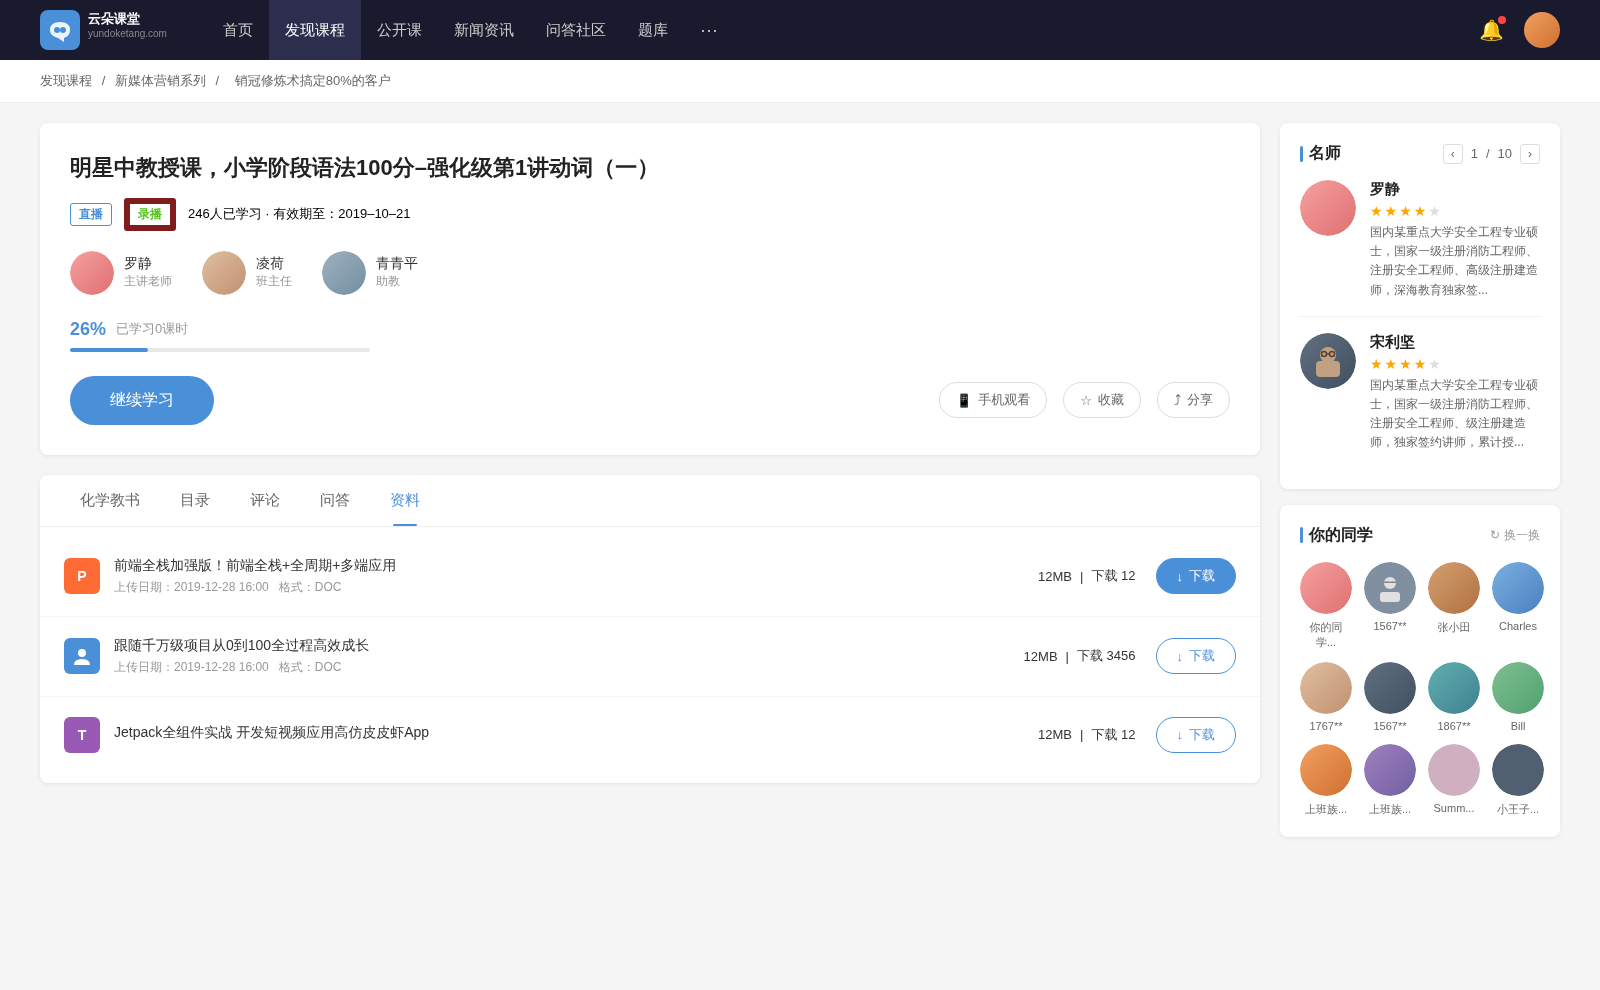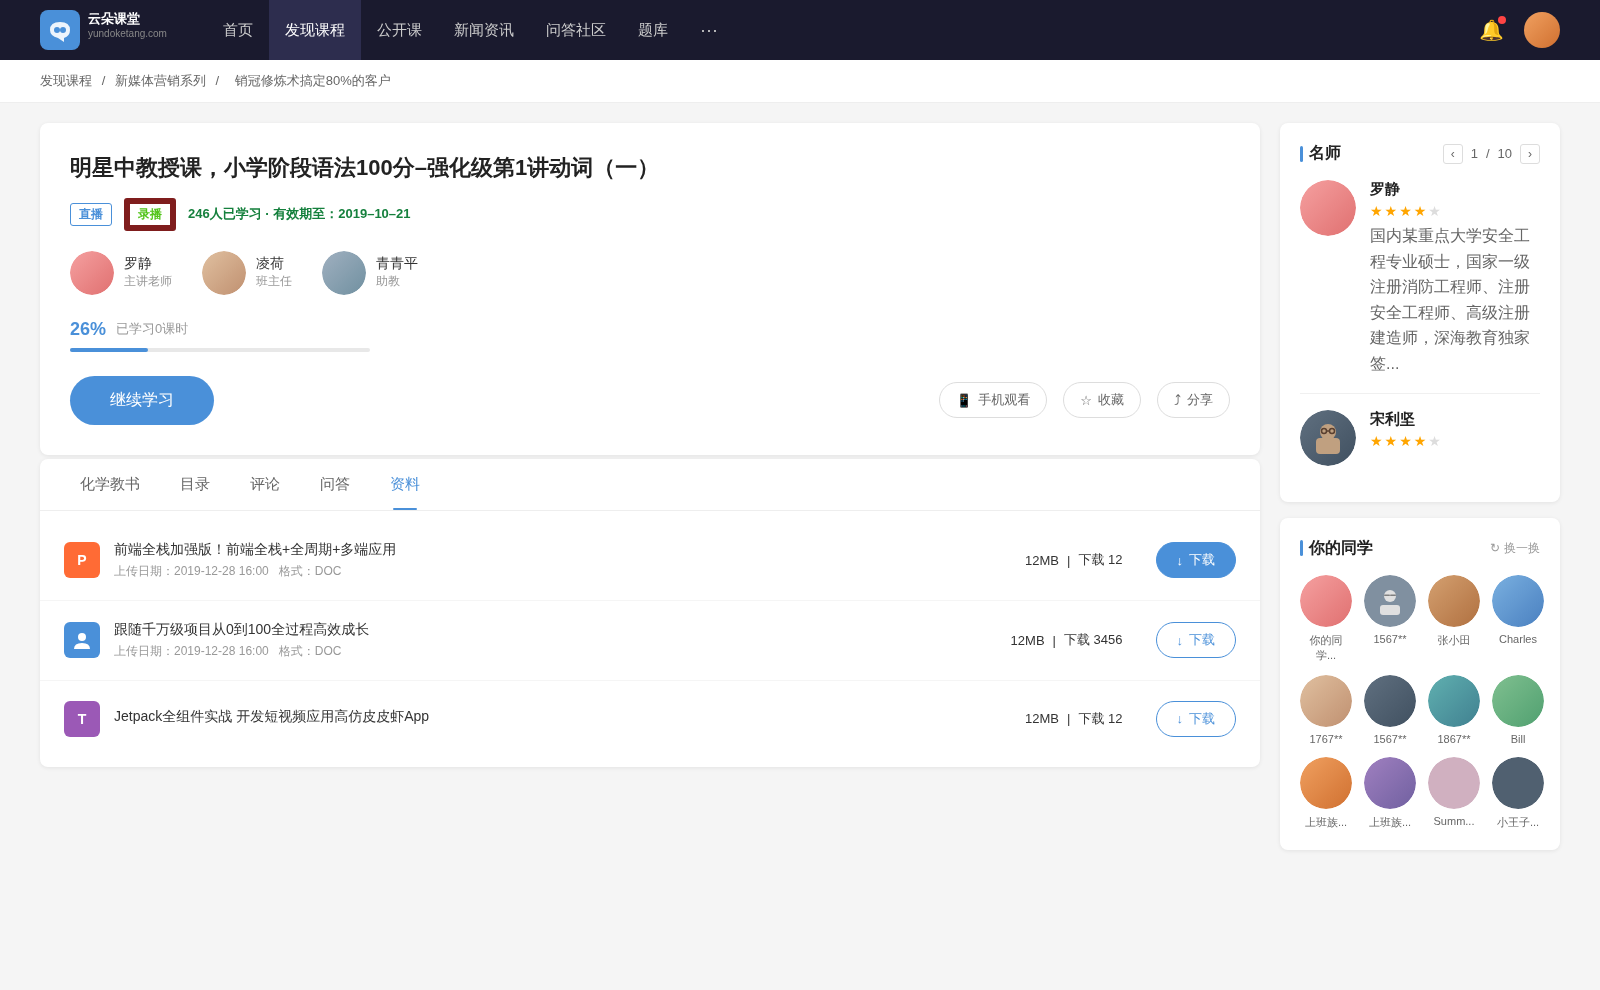--- a/index.html
+++ b/index.html
@@ -24,27 +24,27 @@
     .breadcrumb { background: white; padding: 12px 40px; font-size: 13px; color: #666; border-bottom: 1px solid #eee; }
     .breadcrumb a { color: #666; text-decoration: none; }
     .breadcrumb span { margin: 0 6px; }
 
     
     .main { display: flex; gap: 20px; padding: 20px 40px; max-width: 1600px; }
     .content { flex: 1; min-width: 0; }
     .sidebar { width: 280px; flex-shrink: 0; }
 
     
-    .course-card { background: white; border-radius: 8px; padding: 30px; margin-bottom: 4px; box-shadow: 0 1px 4px rgba(0,0,0,0.08); }
+    .course-card { background: white; border-radius: 8px; padding: 30px; margin-bottom: 20px; box-shadow: 0 1px 4px rgba(0,0,0,0.08); }
     .course-title { font-size: 22px; font-weight: bold; color: #222; margin-bottom: 14px; line-height: 1.4; }
     .course-meta { display: flex; align-items: center; gap: 12px; margin-bottom: 20px; }
     .badge { padding: 2px 8px; border-radius: 3px; font-size: 12px; font-weight: bold; }
     .badge-live { border: 1px solid #4a90d9; color: #4a90d9; }
     .badge-rec { border: 6px solid #7f1d1d; color: #52c41a; }
-    .course-meta-text { color: #15803d; font-size: 13px; font-weight: bold; }
+    .course-meta-text { color: #000000; font-size: 13px; }
     .teachers { display: flex; gap: 30px; margin-bottom: 24px; }
     .teacher { display: flex; align-items: center; gap: 10px; }
     .teacher-avatar { width: 44px; height: 44px; border-radius: 50%; overflow: hidden; }
     .teacher-avatar-img { width: 100%; height: 100%; }
     .teacher-info { }
     .teacher-name { font-size: 14px; font-weight: 500; color: #333; }
     .teacher-role { font-size: 12px; color: #999; }
     .progress-section { margin-bottom: 24px; }
     .progress-label { display: flex; align-items: center; gap: 10px; margin-bottom: 8px; }
     .progress-pct { font-size: 18px; font-weight: bold; color: #4a90d9; }
@@ -67,41 +67,41 @@
     .resource-list { padding: 10px 0; }
     .resource-item { display: flex; align-items: center; padding: 20px 24px; border-bottom: 1px solid #f5f5f5; }
     .resource-item:last-child { border-bottom: none; }
     .resource-icon { width: 36px; height: 36px; border-radius: 6px; display: flex; align-items: center; justify-content: center; color: white; font-weight: bold; font-size: 14px; flex-shrink: 0; margin-right: 14px; }
     .resource-icon.p { background: #ff6b35; }
     .resource-icon.u { background: #4a90d9; }
     .resource-icon.t { background: #9b59b6; }
     .resource-info { flex: 1; }
     .resource-title { font-size: 14px; font-weight: 500; color: #333; margin-bottom: 4px; }
     .resource-meta { font-size: 12px; color: #999; }
-    .resource-stats { display: flex; align-items: center; gap: 8px; color: #999; font-size: 13px; margin-right: 33px; }
+    .resource-stats { display: flex; align-items: center; gap: 8px; color: #999; font-size: 13px; margin-right: 20px; }
     .resource-stats span { color: #333; }
     .btn-download { border: 1px solid #4a90d9; color: #4a90d9; background: white; padding: 8px 20px; border-radius: 20px; cursor: pointer; font-size: 13px; display: flex; align-items: center; gap: 6px; }
     .btn-download.filled { background: #4a90d9; color: white; }
 
     
     .sidebar-card { background: white; border-radius: 8px; padding: 20px; margin-bottom: 16px; box-shadow: 0 1px 4px rgba(0,0,0,0.08); }
     .sidebar-card-header { display: flex; align-items: center; justify-content: space-between; margin-bottom: 16px; }
     .sidebar-card-title { font-size: 16px; font-weight: bold; color: #222; display: flex; align-items: center; gap: 6px; }
     .sidebar-card-title::before { content: ''; width: 3px; height: 16px; background: #4a90d9; display: inline-block; border-radius: 2px; }
     .pagination { display: flex; align-items: center; gap: 8px; font-size: 13px; color: #666; }
     .page-btn { width: 20px; height: 20px; display: flex; align-items: center; justify-content: center; cursor: pointer; border: 1px solid #ddd; border-radius: 3px; color: #666; font-size: 12px; }
 
     
     .teacher-profile { display: flex; gap: 14px; margin-bottom: 16px; }
     .teacher-profile-avatar { width: 56px; height: 56px; border-radius: 50%; overflow: hidden; flex-shrink: 0; }
     .teacher-profile-info { }
     .teacher-profile-name { font-size: 15px; font-weight: bold; color: #222; margin-bottom: 4px; }
     .stars { display: flex; gap: 2px; margin-bottom: 4px; }
     .star { color: #ffa500; font-size: 14px; }
-    .teacher-profile-desc { font-size: 16px; color: #666; line-height: 1.6; }
+    .teacher-profile-desc { font-size: 12px; color: #666; line-height: 1.6; }
     .teacher-divider { border: none; border-top: 1px solid #f0f0f0; margin: 16px 0; }
 
     
     .classmates-grid { display: grid; grid-template-columns: repeat(4, 1fr); gap: 12px; }
     .classmate { display: flex; flex-direction: column; align-items: center; gap: 6px; cursor: pointer; }
     .classmate-avatar { width: 52px; height: 52px; border-radius: 50%; overflow: hidden; }
     .classmate-avatar-img { width: 100%; height: 100%; }
     .classmate-name { font-size: 11px; color: #666; text-align: center; }
     .refresh-btn { display: flex; align-items: center; gap: 4px; color: #999; font-size: 12px; cursor: pointer; }
 
@@ -359,20 +359,21 @@
         </div>
         <div class="teacher-profile-info">
           <div class="teacher-profile-name">宋利坚</div>
           <div class="stars">
             <span class="star">★</span>
               <span class="star">★</span>
               <span class="star">★</span>
               <span class="star">★</span>
               <span class="star" style="color:#ddd;">★</span>
           </div>
+          <div class="teacher-profile-desc">国内某重点大学安全工程专业硕士，国家一级注册消防工程师、注册安全工程师、级注册建造师，独家签约讲师，累计授...</div>
         </div>
       </div>
     </div>
 
     <div class="sidebar-card">
       <div class="sidebar-card-header">
         <div class="sidebar-card-title">你的同学</div>
         <div class="refresh-btn">
           <span>↻</span>
           <span>换一换</span>

